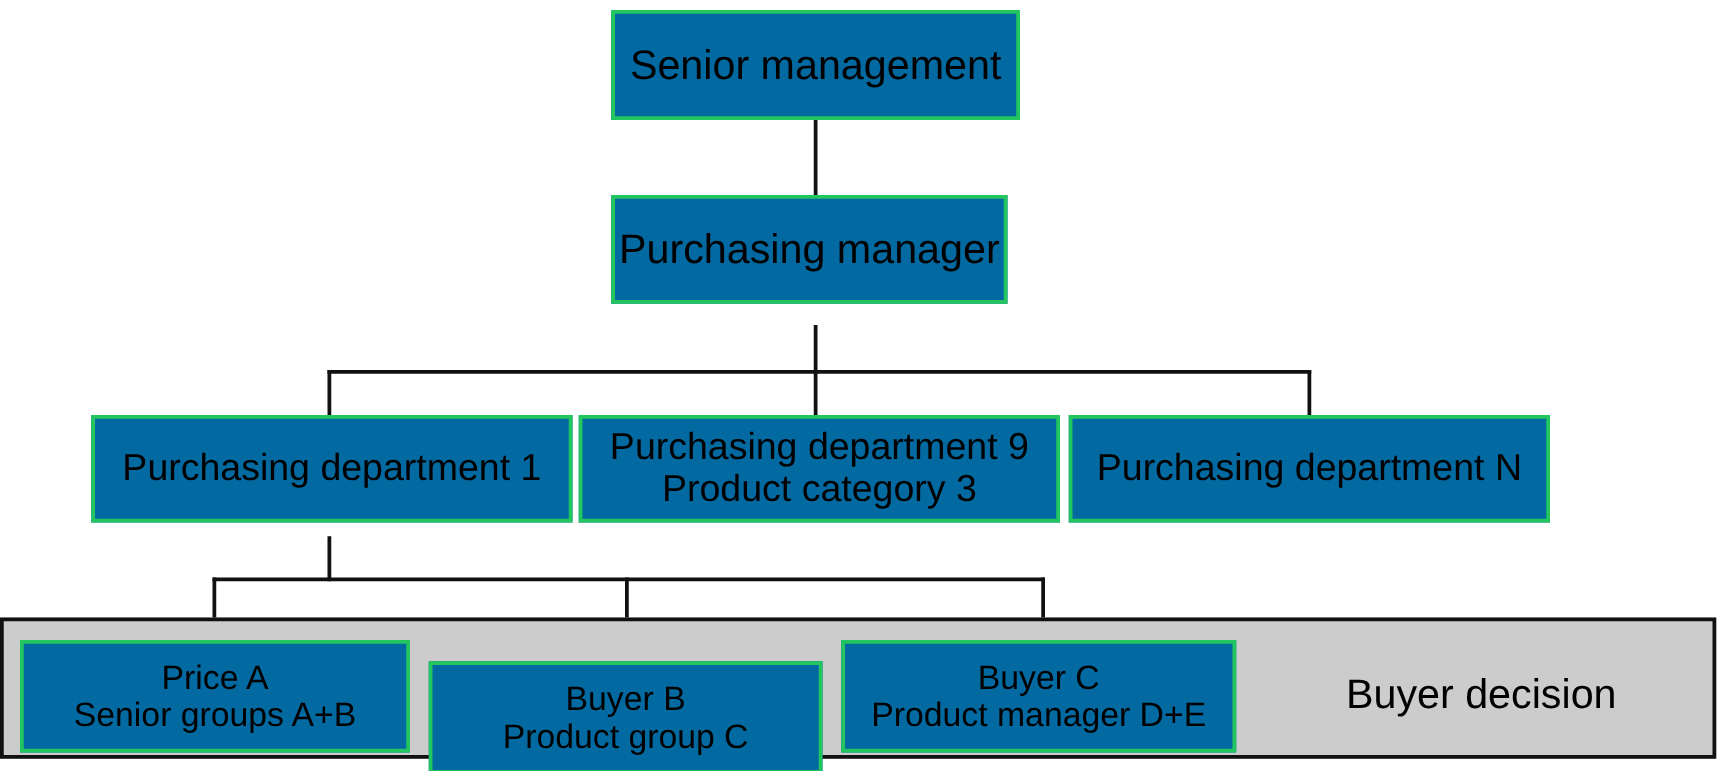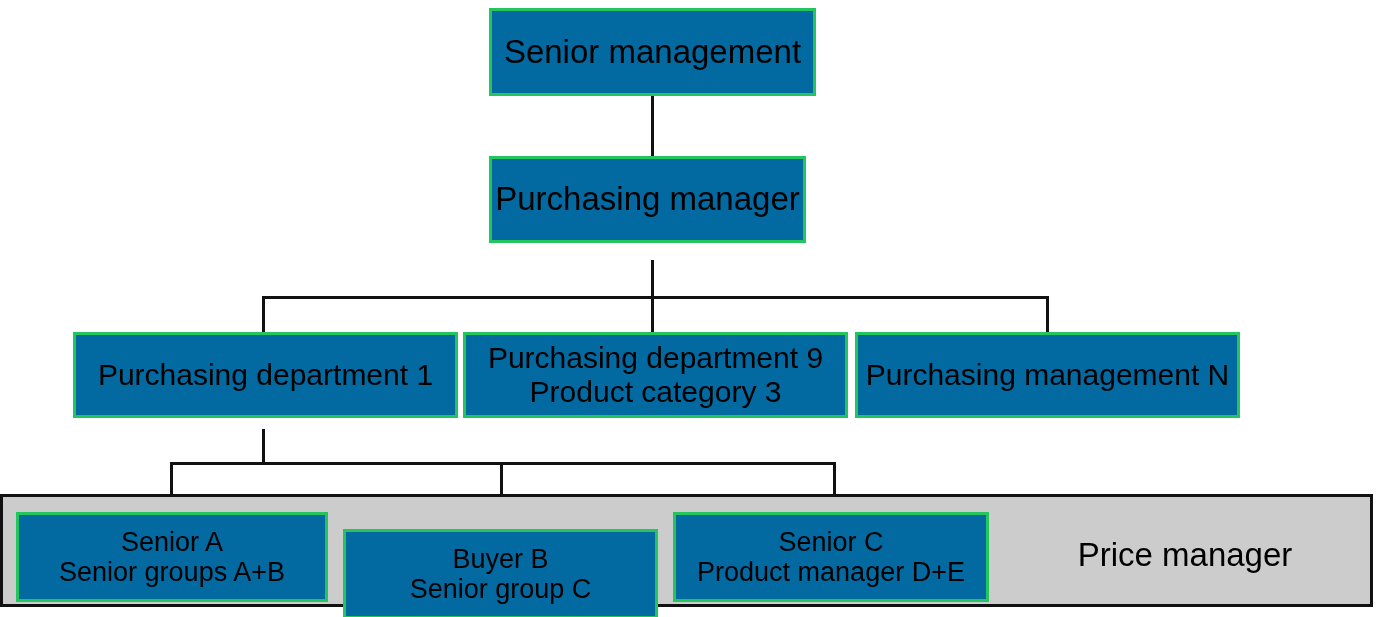--- a/index.html
+++ b/index.html
@@ -92,21 +92,21 @@
   #conn-drop-buyer-a{left:170px;top:462px;height:53px;}
   #conn-drop-buyer-b{left:500px;top:462px;height:53px;}
   #conn-drop-buyer-c{left:833px;top:462px;height:53px;}
 </style>
 </head>
 <body>
 
 <div id="stage">
 
   <div id="panel-price"></div>
-  <div id="label-price">Price manager</div>
+  <div id="label-price">Buyer decision</div>
 
   <div class="conn v" id="conn-senior-manager"></div>
   <div class="conn v" id="conn-manager-bus"></div>
   <div class="conn h" id="conn-bus1"></div>
   <div class="conn v" id="conn-drop-dept1"></div>
   <div class="conn v" id="conn-drop-dept2"></div>
   <div class="conn v" id="conn-drop-deptn"></div>
   <div class="conn v" id="conn-dept1-bus"></div>
   <div class="conn h" id="conn-bus2"></div>
   <div class="conn v" id="conn-drop-buyer-a"></div>
@@ -124,31 +124,31 @@
   <div class="node dept" id="box-dept-1">
     <span class="line1">Purchasing department 1</span>
   </div>
 
   <div class="node dept" id="box-dept-2">
     <span class="line1">Purchasing department 9</span>
     <span class="line2">Product category 3</span>
   </div>
 
   <div class="node dept" id="box-dept-n">
-    <span class="line1">Purchasing management N</span>
+    <span class="line1">Purchasing department N</span>
   </div>
 
   <div class="node buyer" id="box-buyer-a">
-    <span class="line1">Senior A</span>
+    <span class="line1">Price A</span>
     <span class="line2">Senior groups A+B</span>
   </div>
 
   <div class="node buyer" id="box-buyer-b">
     <span class="line1">Buyer B</span>
-    <span class="line2">Senior group C</span>
+    <span class="line2">Product group C</span>
   </div>
 
   <div class="node buyer" id="box-buyer-c">
-    <span class="line1">Senior C</span>
+    <span class="line1">Buyer C</span>
     <span class="line2">Product manager D+E</span>
   </div>
 
 </div>
 
 </body></html>

